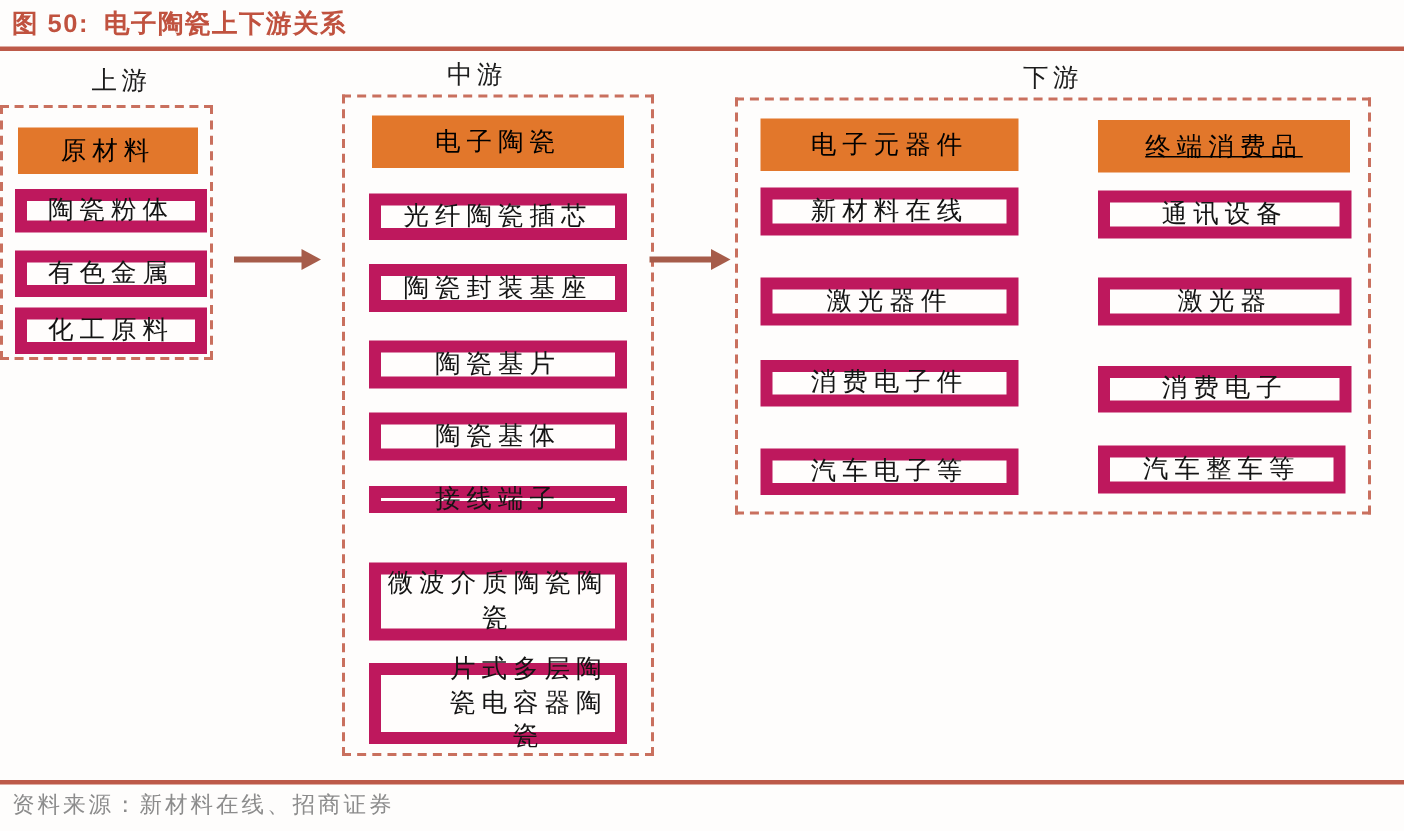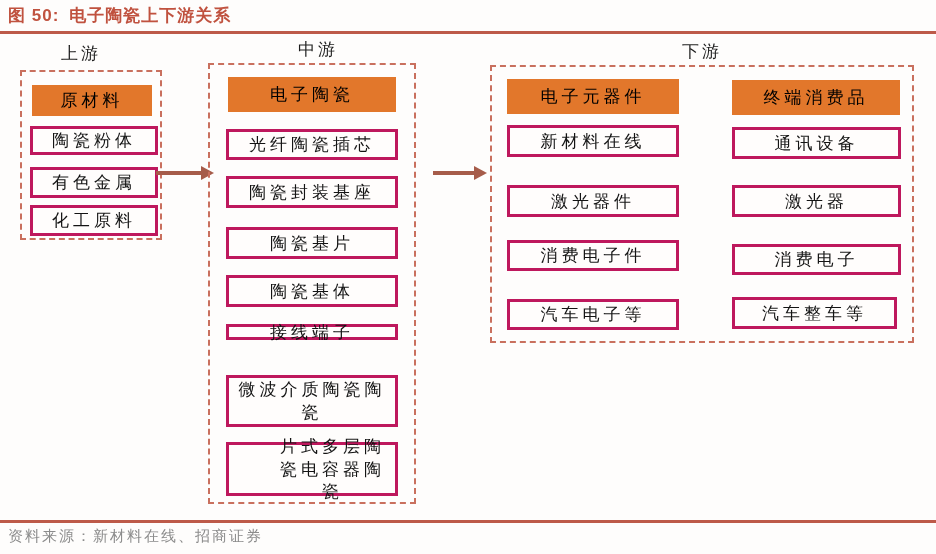--- a/index.html
+++ b/index.html
@@ -19,21 +19,21 @@
   .sec-label {
     position:absolute; text-align:center; font-size:17px; color:#1c1c1c; letter-spacing:3px;
   }
   .panel { position:absolute; border:2px dashed #c9705e; background:transparent; }
   .hdr {
     position:absolute; background:#e2772b; color:#000;
     display:flex; align-items:center; justify-content:center;
     font-size:17px; letter-spacing:4px; text-align:center;
   }
   .node {
-    position:absolute; border:3px solid #be185d; background:#fffdfc; color:#141414;
+    position:absolute; border:8px solid #be185d; background:#fffdfc; color:#141414;
     display:flex; align-items:center; justify-content:center;
     font-size:17px; letter-spacing:4px; text-align:center; line-height:1.35; padding:1px 3px;
   }
   .arrow { position:absolute; }
   .arrow .shaft { position:absolute; top:5px; left:0; height:4px; background:#a65c4a; }
   .arrow .head {
     position:absolute; top:0; width:0; height:0;
     border-left:13px solid #a65c4a; border-top:7px solid transparent; border-bottom:7px solid transparent;
   }
   .source {
@@ -48,33 +48,33 @@
   <div class="fig-title">
     <span>图 50:</span>
     <span>电子陶瓷上下游关系</span>
   </div>
   <div class="rule top"></div>
 
   <div class="sec-label" style="left:10px; top:42px; width:142px;">上游</div>
   <div class="sec-label" style="left:214px; top:38px; width:208px;">中游</div>
   <div class="sec-label" style="left:490px; top:40px; width:424px;">下游</div>
 
-  <div class="panel" style="left:20px; top:70px; width:142px; height:170px;text-decoration:underline;">
+  <div class="panel" style="left:0; top:70px; width:142px; height:170px;text-decoration:underline;">
     <div class="hdr" style="left:10px; top:13px; width:120px; height:31px;">原材料</div>
     <div class="node" style="left:8px; top:54px; width:128px; height:29px;">陶瓷粉体</div>
     <div class="node" style="left:8px; top:95px; width:128px; height:31px;">有色金属</div>
     <div class="node" style="left:8px; top:133px; width:128px; height:31px;">化工原料</div>
   </div>
 
   <div class="arrow" style="left:156px; top:166px; width:58px; height:14px;">
     <div class="shaft" style="width:46px;"></div>
     <div class="head" style="left:45px;"></div>
   </div>
 
-  <div class="panel" style="left:208px; top:63px; width:208px; height:441px;">
+  <div class="panel" style="left:228px; top:63px; width:208px; height:441px;">
     <div class="hdr" style="left:18px; top:12px; width:168px; height:35px;">电子陶瓷</div>
     <div class="node" style="left:16px; top:64px; width:172px; height:31px;">光纤陶瓷插芯</div>
     <div class="node" style="left:16px; top:111px; width:172px; height:32px;">陶瓷封装基座</div>
     <div class="node" style="left:16px; top:162px; width:172px; height:32px;">陶瓷基片</div>
     <div class="node" style="left:16px; top:210px; width:172px; height:32px;">陶瓷基体</div>
     <div class="node" style="left:16px; top:259px; width:172px; height:16px;">接线端子</div>
     <div class="node" style="left:16px; top:310px; width:172px; height:52px;">微波介质陶瓷陶瓷</div>
     <div class="node" style="left:16px; top:377px; width:172px; height:54px;padding-left:44px;">片式多层陶瓷电容器陶瓷</div>
   </div>
 
@@ -84,21 +84,21 @@
   </div>
 
   <div class="panel" style="left:490px; top:65px; width:424px; height:278px;">
 
     <div class="hdr" style="left:15px; top:12px; width:172px; height:35px;">电子元器件</div>
     <div class="node" style="left:15px; top:58px; width:172px; height:32px;">新材料在线</div>
     <div class="node" style="left:15px; top:118px; width:172px; height:32px;">激光器件</div>
     <div class="node" style="left:15px; top:173px; width:172px; height:31px;">消费电子件</div>
     <div class="node" style="left:15px; top:232px; width:172px; height:31px;">汽车电子等</div>
 
-    <div class="hdr" style="left:240px; top:13px; width:168px; height:35px;">终端消费品</div>
+    <div class="hdr" style="left:240px; top:13px; width:168px; height:35px;text-decoration:underline;">终端消费品</div>
     <div class="node" style="left:240px; top:60px; width:169px; height:32px;">通讯设备</div>
     <div class="node" style="left:240px; top:118px; width:169px; height:32px;">激光器</div>
     <div class="node" style="left:240px; top:177px; width:169px; height:31px;">消费电子</div>
     <div class="node" style="left:240px; top:230px; width:165px; height:32px;">汽车整车等</div>
   </div>
 
   <div class="rule bottom"></div>
   <div class="source">资料来源：新材料在线、招商证券</div>
 
 </div>

